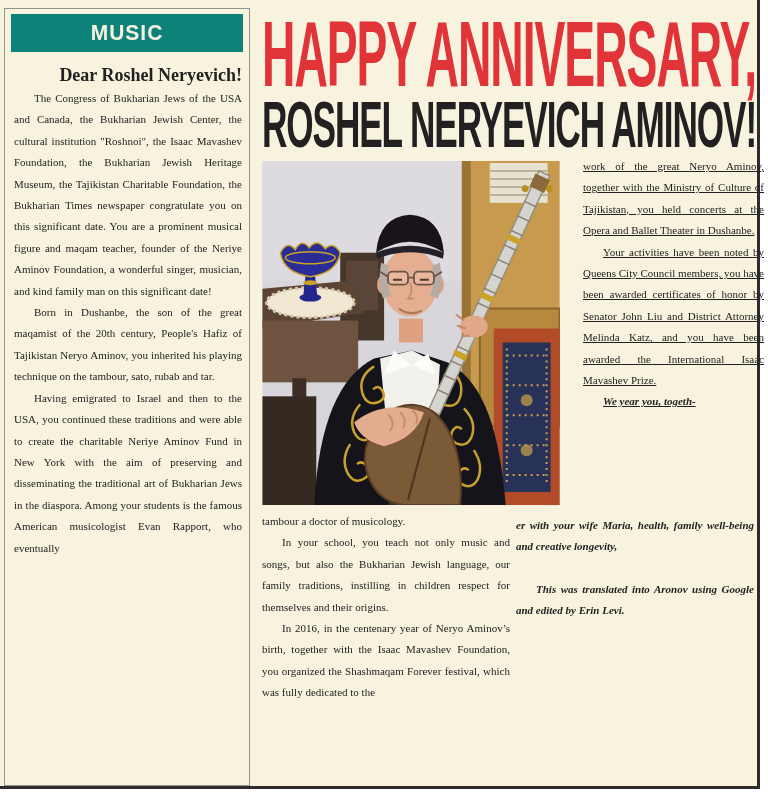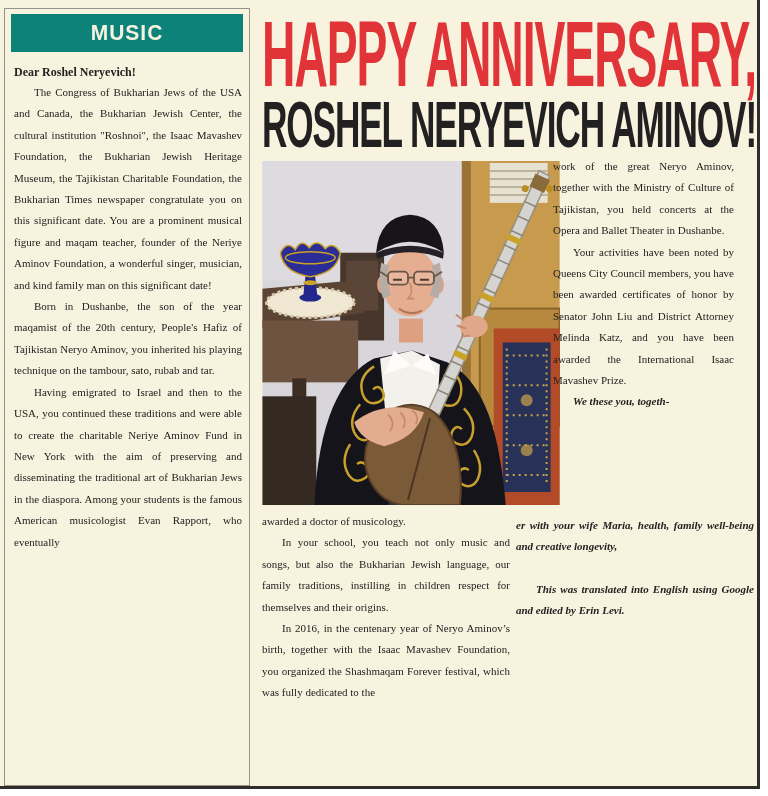--- a/index.html
+++ b/index.html
@@ -18,57 +18,57 @@
   }
   .banner{
     position:absolute;left:6px;top:5px;width:232px;height:38px;background:#0d8278;
     display:flex;align-items:center;justify-content:center;
   }
   .banner span{
     font-family:"Liberation Sans",sans-serif;font-weight:bold;font-size:21px;
     letter-spacing:1px;color:#f6f2e2;transform:scaleY(1.05);
   }
   .left-text{position:absolute;left:9px;top:48px;width:228px;}
-  .salutation{font-weight:bold;font-size:12px;text-align:left;margin:8px 0 2px 0;}
+  .salutation{font-weight:bold;font-size:18px;text-align:right;margin:8px 0 2px 0;}
   .par{font-size:11px;line-height:21.4px;text-align:justify;text-indent:20px;margin:0;}
   .no-indent{text-indent:0;}
   .bi{font-weight:bold;font-style:italic;}
   
   .hl{
     position:absolute;left:262px;white-space:nowrap;display:inline-block;
     font-family:"Liberation Sans",sans-serif;font-weight:bold;
     transform-origin:0 0;letter-spacing:-2px;
   }
   .hl1{top:2px;font-size:92px;color:#e13438;}
   .hl2{top:88px;font-size:64px;color:#222021;}
   
   .photo{position:absolute;left:262px;top:161px;width:298px;height:344px;}
   
   .mid-col{position:absolute;left:262px;top:511px;width:248px;}
-  .right-narrow{position:absolute;left:553px;top:156px;width:181px;}
+  .right-narrow{position:absolute;left:583px;top:156px;width:181px;text-decoration:underline;}
   .right-wide{position:absolute;left:516px;top:515px;width:238px;}
   .spacer{height:21px;}
 </style>
 </head>
 <body>
 
 <div class="page">
   <div class="content">
 
     <div class="hl hl1" style="transform: scaleX(0.502511);">HAPPY ANNIVERSARY,</div>
     <div class="hl hl2" style="transform: scaleX(0.549461);">ROSHEL NERYEVICH AMINOV!</div>
 
     <div class="left-box">
       <div class="banner">
         <span>MUSIC</span>
       </div>
       <div class="left-text">
         <p class="salutation">Dear Roshel Neryevich!</p>
         <p class="par">The Congress of Bukharian Jews of the USA and Canada, the Bukharian Jewish Center, the cultural institution "Roshnoi", the Isaac Mavashev Foundation, the Bukharian Jewish Heritage Museum, the Tajikistan Charitable Foundation, the Bukharian Times newspaper congratulate you on this significant date. You are a prominent musical figure and maqam teacher, founder of the Neriye Aminov Foundation, a wonderful singer, musician, and kind family man on this significant date!</p>
-        <p class="par">Born in Dushanbe, the son of the year maqamist of the 20th century, People's Hafiz of Tajikistan Neryo Aminov, you inherited his playing technique on the tambour, sato, rubab and tar.</p>
+        <p class="par">Born in Dushanbe, the son of the great maqamist of the 20th century, People's Hafiz of Tajikistan Neryo Aminov, you inherited his playing technique on the tambour, sato, rubab and tar.</p>
         <p class="par">Having emigrated to Israel and then to the USA, you continued these traditions and were able to create the charitable Neriye Aminov Fund in New York with the aim of preserving and disseminating the traditional art of Bukharian Jews in the diaspora. Among your students is the famous American musicologist Evan Rapport, who eventually</p>
       </div>
     </div>
 
     <svg class="photo" viewBox="0 0 298 345">
 
       <rect x="0" y="0" width="298" height="345" fill="#d8d6da"></rect>
       <rect x="0" y="0" width="205" height="120" fill="#dddbe0"></rect>
 
       <g>
@@ -160,31 +160,31 @@
         <path d="M172,252 C150,236 118,246 106,280 C96,310 112,340 140,345 L198,345 C202,308 194,272 172,252 Z" fill="#7b5a38" stroke="#5c3f26" stroke-width="2"></path>
         <path d="M168,258 L146,340" stroke="#4c3420" stroke-width="2"></path>
         <ellipse cx="212" cy="166" rx="14" ry="11" fill="#e0a888"></ellipse>
         <path d="M202,160 l-8,-6 M204,168 l-9,-3 M208,175 l-8,1" stroke="#c58a6c" stroke-width="2" fill="none"></path>
         <path d="M92,262 Q122,238 162,252 Q154,278 122,286 Q98,280 92,262 Z" fill="#e4ac8e"></path>
         <path d="M150,250 q8,6 4,14 M138,252 q8,7 3,16 M126,254 q8,8 2,17" stroke="#c58a6c" stroke-width="1.8" fill="none"></path>
       </g>
     </svg>
 
     <div class="mid-col">
-      <p class="par no-indent">awarded a doctor of musicology.</p>
+      <p class="par no-indent">tambour a doctor of musicology.</p>
       <p class="par">In your school, you teach not only music and songs, but also the Bukharian Jewish language, our family traditions, instilling in children respect for themselves and their origins.</p>
       <p class="par">In 2016, in the centenary year of Neryo Aminov’s birth, together with the Isaac Mavashev Foundation, you organized the Shashmaqam Forever festival, which was fully dedicated to the</p>
     </div>
 
     <div class="right-narrow">
       <p class="par no-indent">work of the great Neryo Aminov, together with the Ministry of Culture of Tajikistan, you held concerts at the Opera and Ballet Theater in Dushanbe.</p>
       <p class="par">Your activities have been noted by Queens City Council members, you have been awarded certificates of honor by Senator John Liu and District Attorney Melinda Katz, and you have been awarded the International Isaac Mavashev Prize.</p>
-      <p class="par bi">We these you, togeth-</p>
+      <p class="par bi">We year you, togeth-</p>
     </div>
 
     <div class="right-wide">
       <p class="par bi no-indent">er with your wife Maria, health, family well-being and creative longevity,</p>
       <div class="spacer"></div>
-      <p class="par bi">This was translated into English using Google and edited by Erin Levi.</p>
+      <p class="par bi">This was translated into Aronov using Google and edited by Erin Levi.</p>
     </div>
 
   </div>
 </div>
 
 </body></html>

